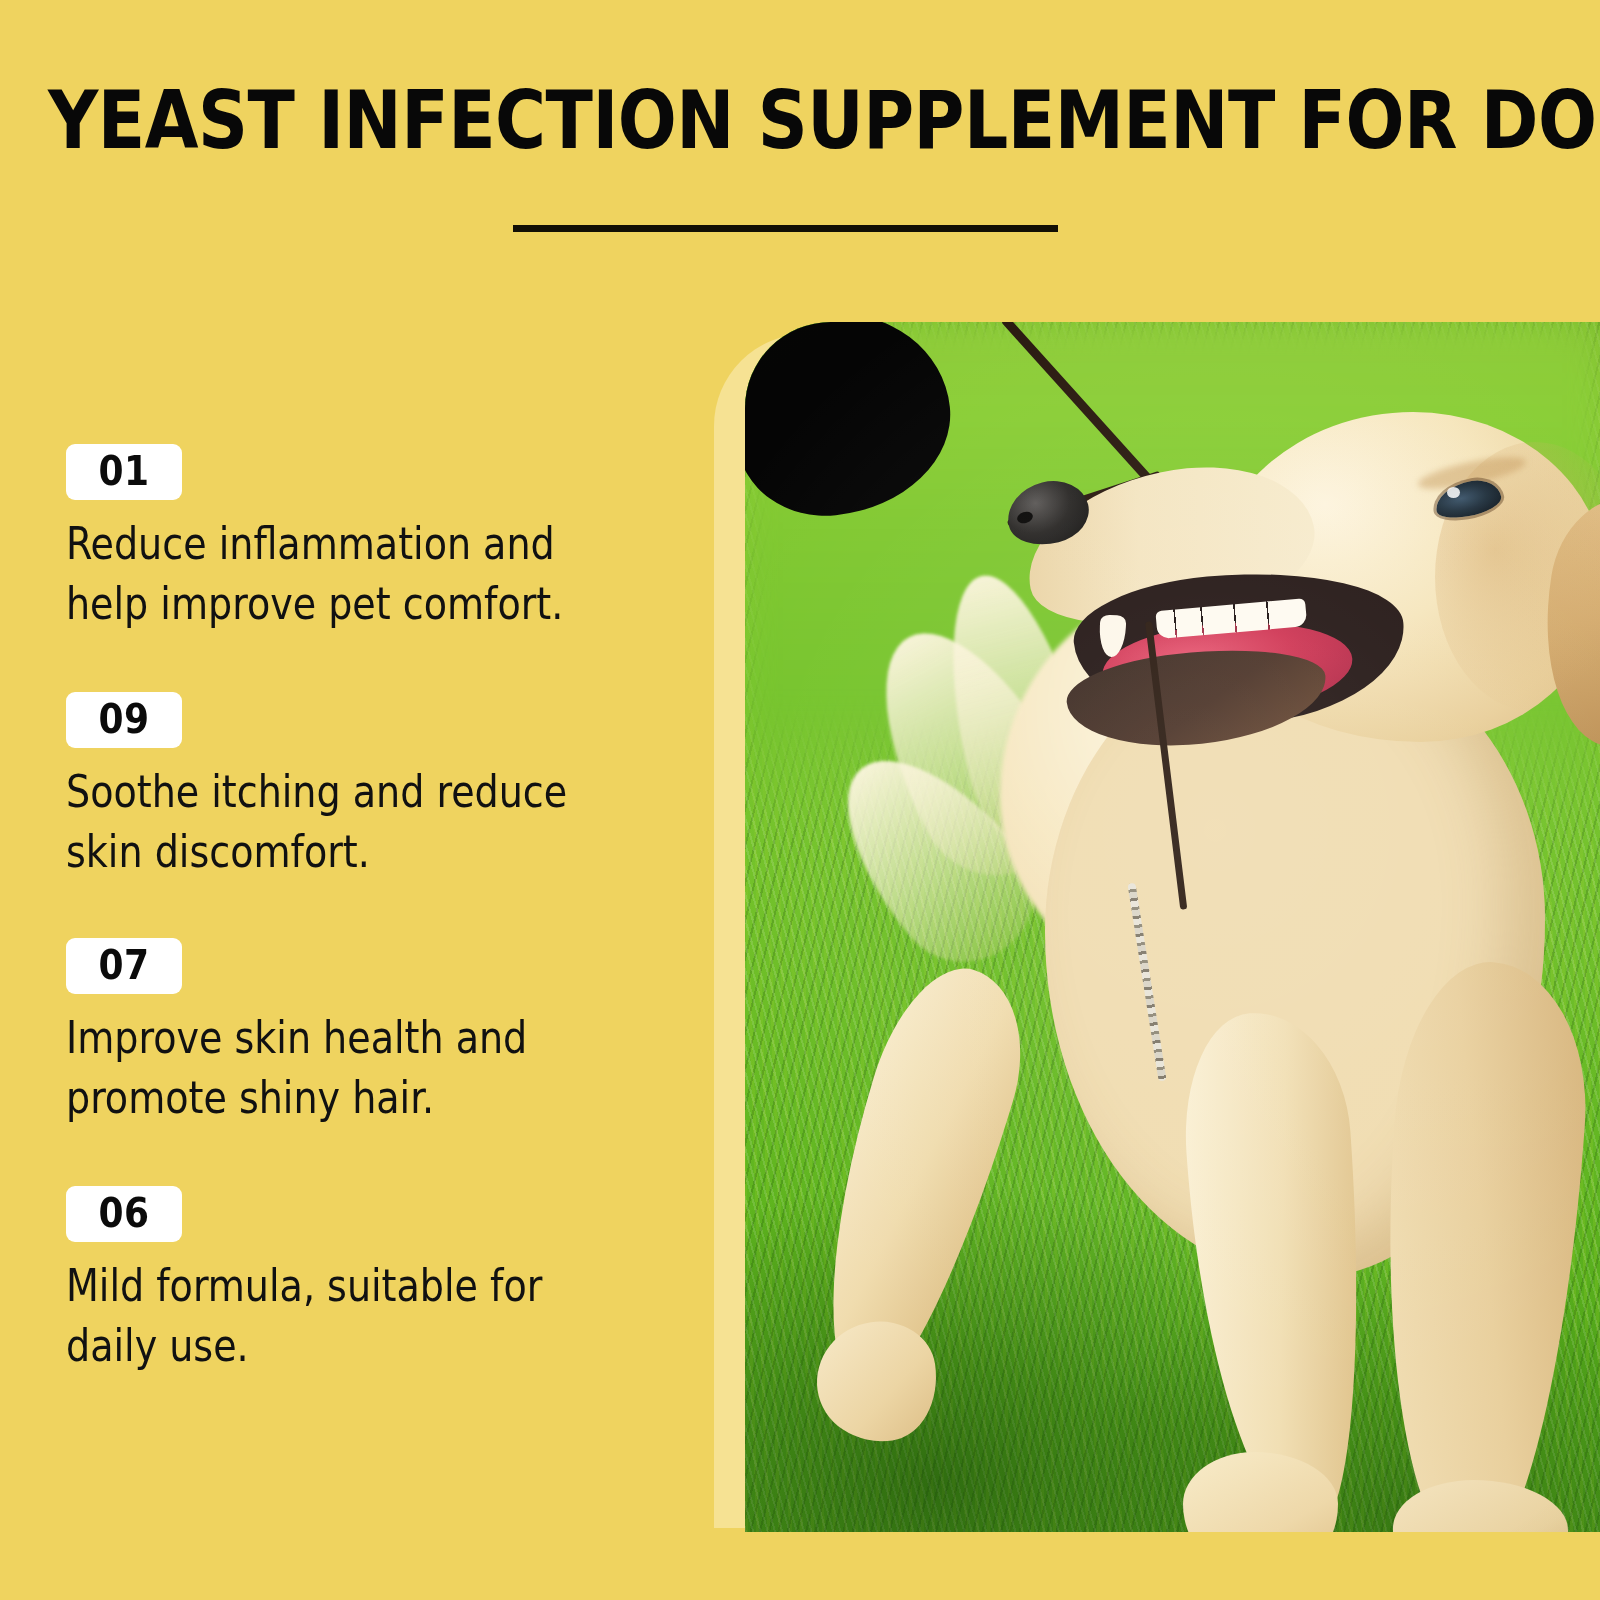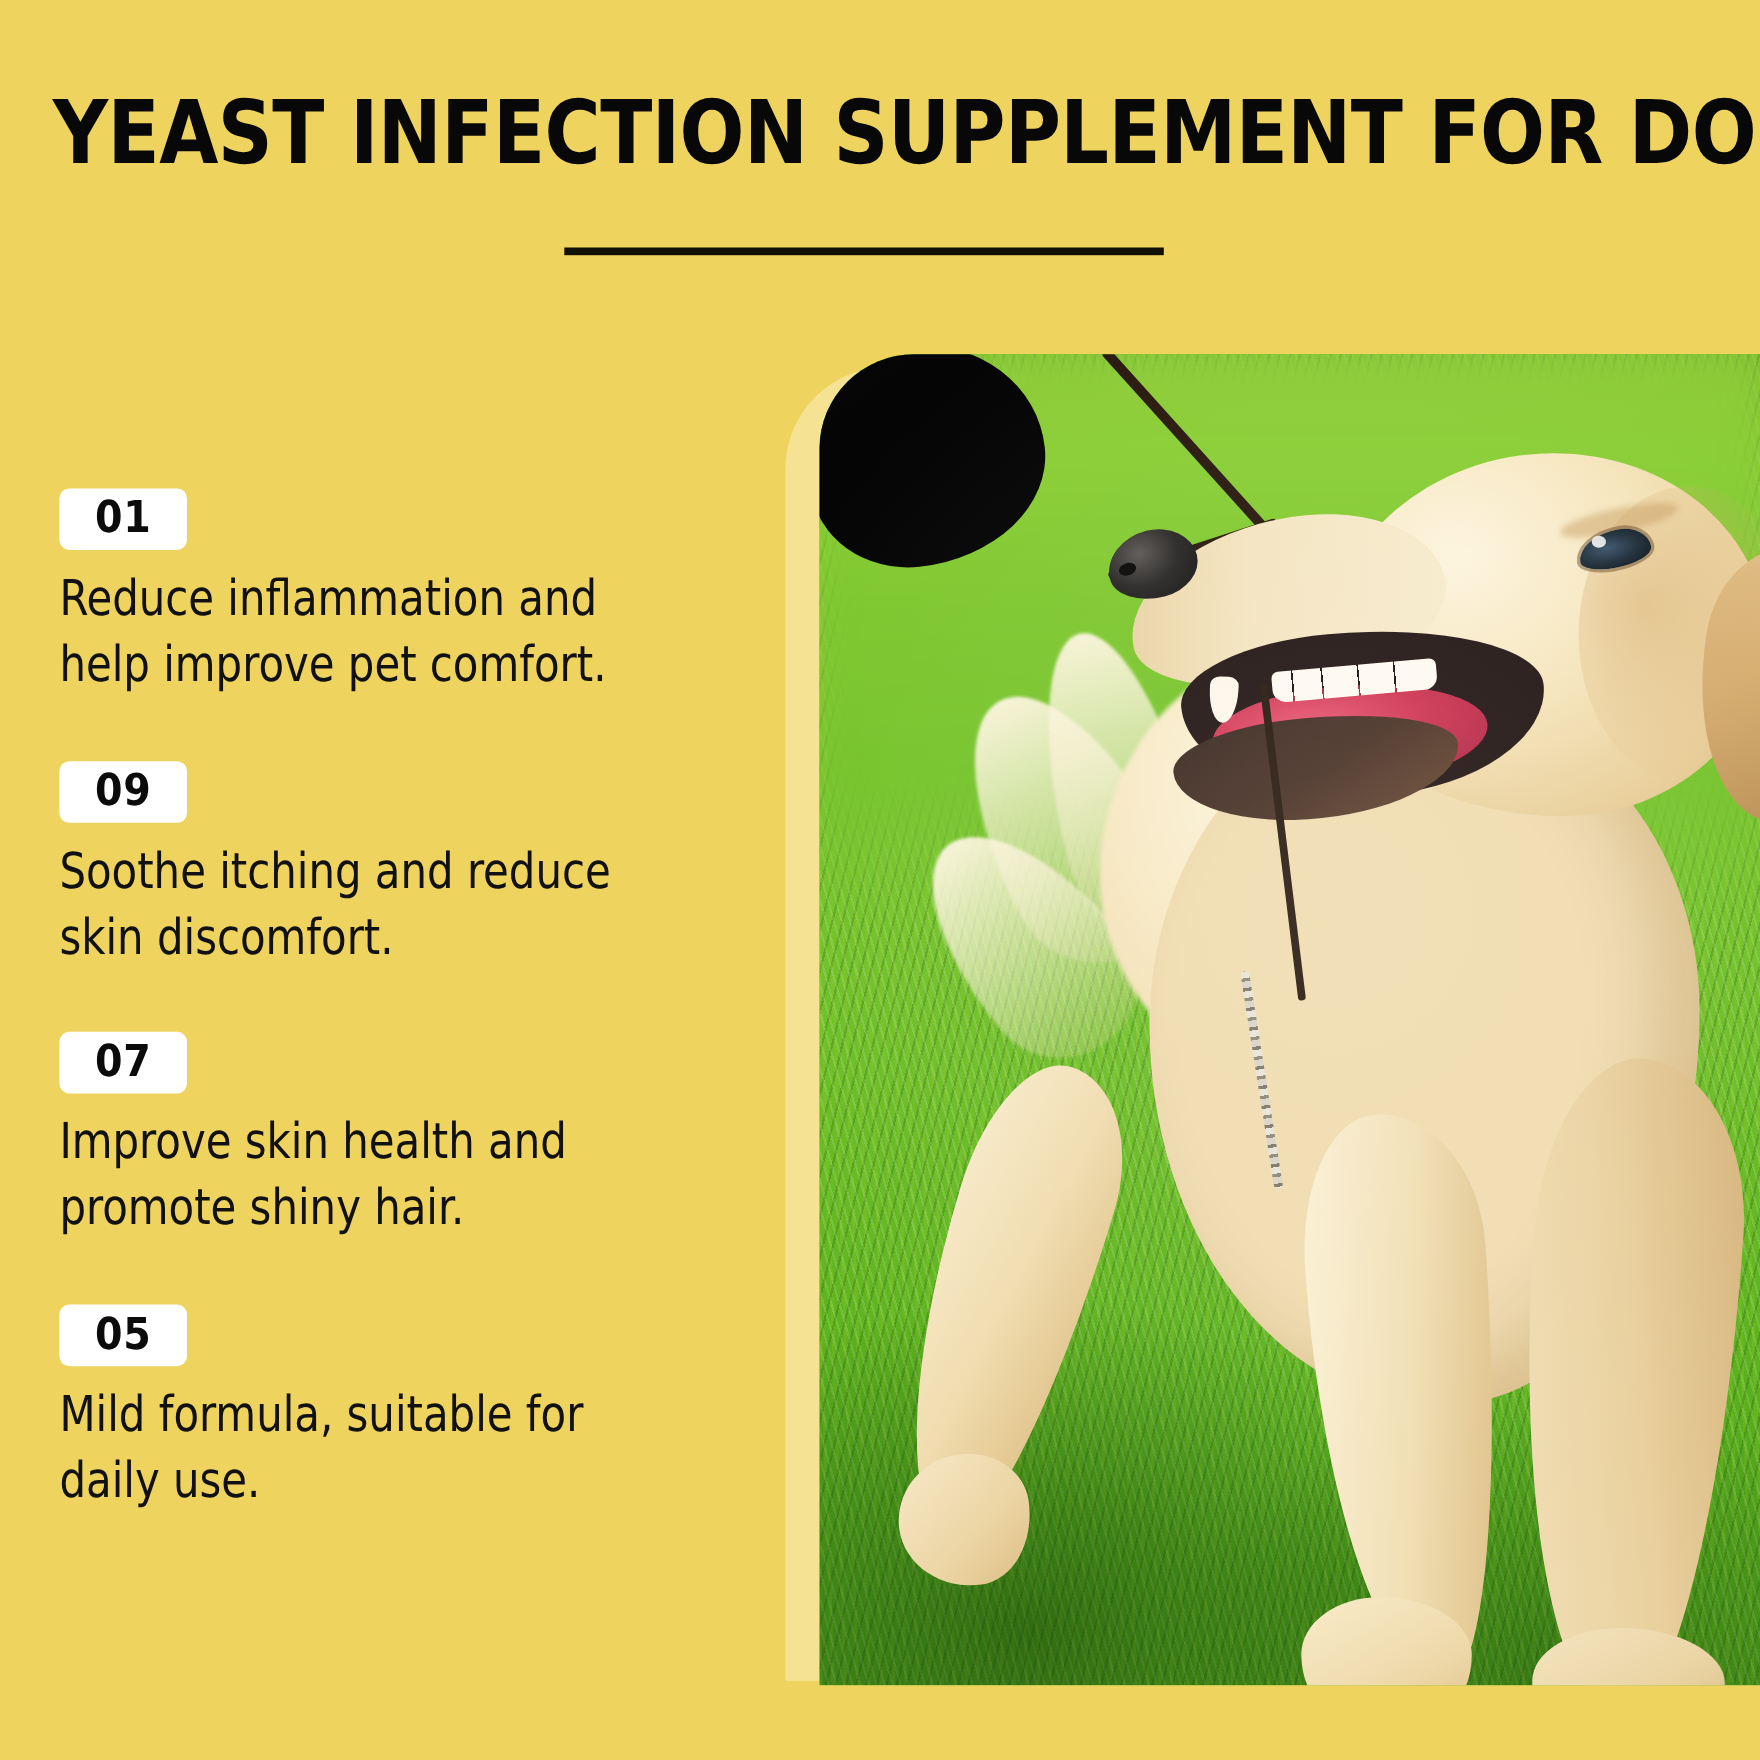--- a/index.html
+++ b/index.html
@@ -47,21 +47,21 @@
     left: 513px;
     top: 225px;
     width: 545px;
     height: 7px;
     background: #120f05;
   }
 
   
   .feature-list {
     position: absolute;
-    left: 4px;
+    left: 16px;
     top: 0;
     width: 700px;
     height: 1600px;
   }
 
   .feature-item {
     position: absolute;
     left: 50px;
     width: 620px;
   }
@@ -473,21 +473,21 @@
       <div class="badge">09</div>
       <div class="feature-text">Soothe itching and reduce skin discomfort.</div>
     </div>
 
     <div class="feature-item" data-index="2">
       <div class="badge">07</div>
       <div class="feature-text">Improve skin health and promote shiny hair.</div>
     </div>
 
     <div class="feature-item" data-index="3">
-      <div class="badge">05</div>
+      <div class="badge">06</div>
       <div class="feature-text">Mild formula, suitable for daily use.</div>
     </div>
 
   </div>
 
   <div class="photo-backdrop"></div>
 
   <div class="photo-frame">
     <div class="photo-grass"></div>
     <div class="grass-blur-top"></div>

